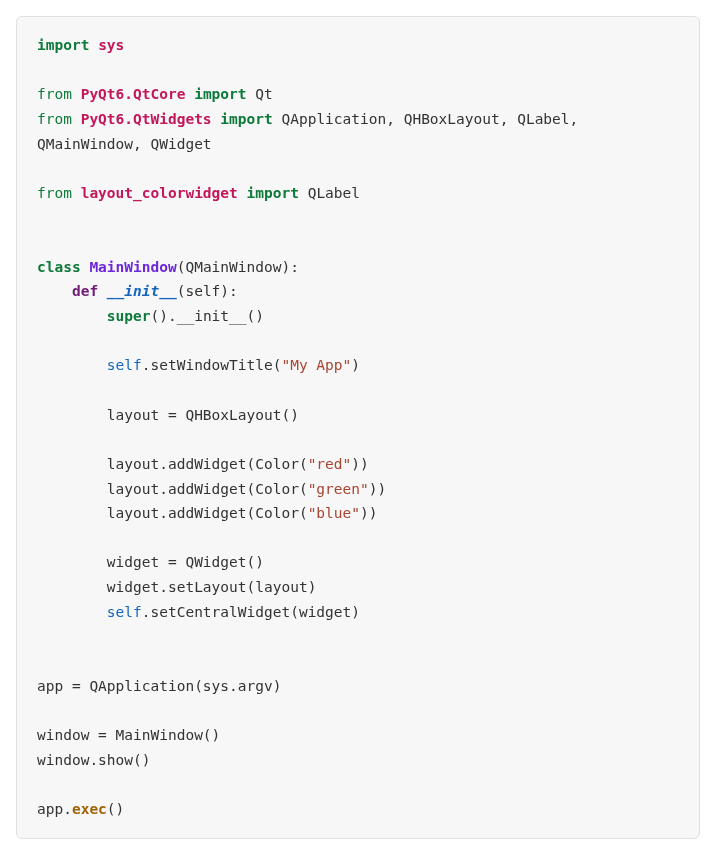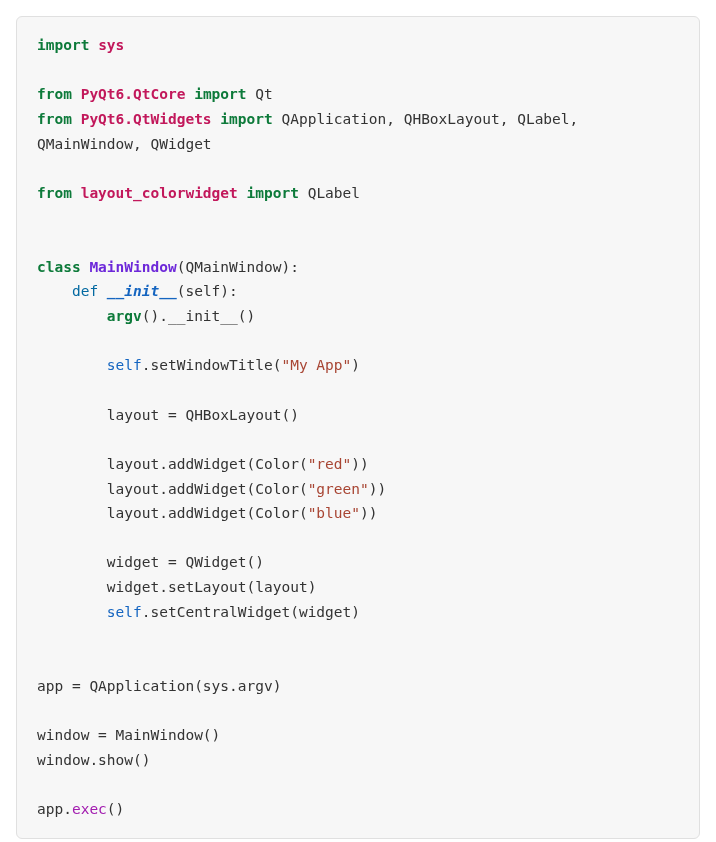--- a/index.html
+++ b/index.html
@@ -19,48 +19,48 @@
       border-radius: 6px;
       padding: 16px 20px;
       font-family: 'Consolas', 'Menlo', 'DejaVu Sans Mono', monospace;
       font-size: 14.5px;
       line-height: 1.7;
       white-space: pre;
       overflow-x: auto;
       color: #333333;
     }
     .kw-import { color: #0d7a3a; font-weight: bold; }
-    .kw-from   { color: #0d7a3a; font-weight: bold; margin-top: 32px; }
+    .kw-from   { color: #0d7a3a; font-weight: normal; margin-top: 32px; }
     .kw-class  { color: #0d7a3a; font-weight: bold; }
-    .kw-def    { color: #0369a1; font-weight: normal; }
+    .kw-def    { color: #701a75; font-weight: bold; }
     .mod       { color: #c2185b; font-weight: bold; }
     .classname { color: #6d28d9; font-weight: bold; }
     .fn-dunder { color: #1565c0; font-weight: bold; font-style: italic; }
     .builtin   { color: #0d7a3a; font-weight: bold; }
     .selfkw    { color: #1565c0; }
     .str       { color: #a84533; }
-    .execfn    { color: #a21caf; font-weight: normal; }
+    .execfn    { color: #a16207; font-weight: bold; }
     .plain     { color: #333333; }
   </style>
 </head>
 <body>
 
 <div class="container">
   <div class="code-block"><span class="kw-import">import</span> <span class="mod">sys</span>
 
 <span class="kw-from">from</span> <span class="mod">PyQt6.QtCore</span> <span class="kw-import">import</span> <span class="plain">Qt</span>
 <span class="kw-from">from</span> <span class="mod">PyQt6.QtWidgets</span> <span class="kw-import">import</span> <span class="plain">QApplication, QHBoxLayout, QLabel,</span>
 <span class="plain">QMainWindow, QWidget</span>
 
 <span class="kw-from">from</span> <span class="mod">layout_colorwidget</span> <span class="kw-import">import</span> <span class="plain">QLabel</span>
 
 
 <span class="kw-class">class</span> <span class="classname">MainWindow</span><span class="plain">(QMainWindow):</span>
     <span class="kw-def">def</span> <span class="fn-dunder">__init__</span><span class="plain">(self):</span>
-        <span class="builtin">argv</span><span class="plain">().__init__()</span>
+        <span class="builtin">super</span><span class="plain">().__init__()</span>
 
         <span class="selfkw">self</span><span class="plain">.setWindowTitle(</span><span class="str">"My App"</span><span class="plain">)</span>
 
         <span class="plain">layout = QHBoxLayout()</span>
 
         <span class="plain">layout.addWidget(Color(</span><span class="str">"red"</span><span class="plain">))</span>
         <span class="plain">layout.addWidget(Color(</span><span class="str">"green"</span><span class="plain">))</span>
         <span class="plain">layout.addWidget(Color(</span><span class="str">"blue"</span><span class="plain">))</span>
 
         <span class="plain">widget = QWidget()</span>

